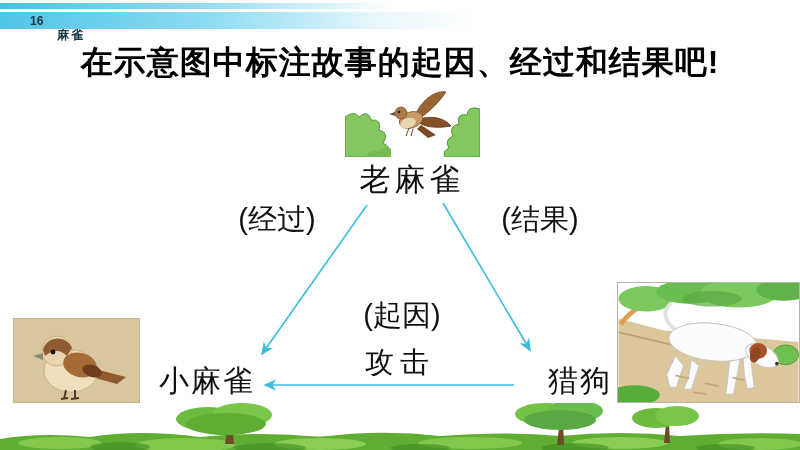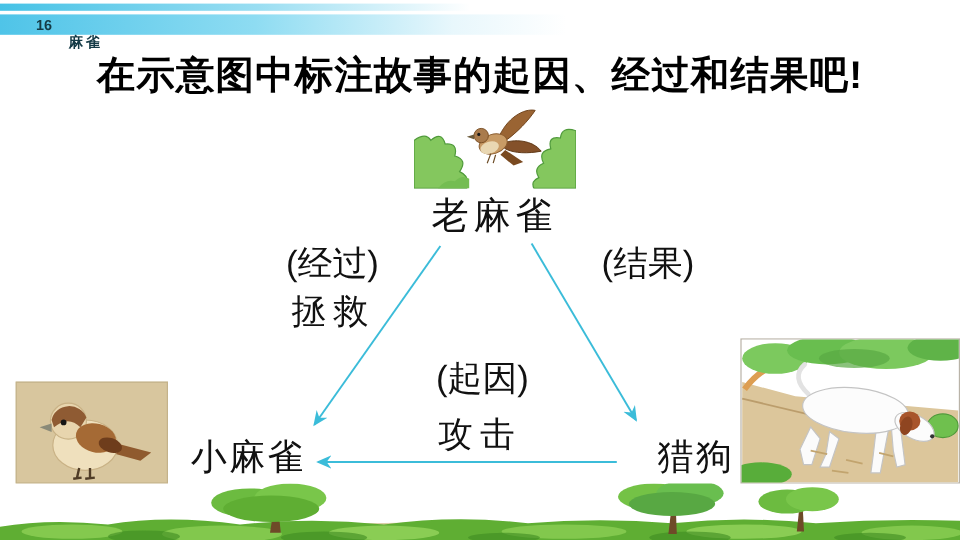--- a/index.html
+++ b/index.html
@@ -121,21 +121,20 @@
       <circle cx="161" cy="82" r="1.8" fill="#333"></circle>
       <path d="M58,94 L72,97 M88,102 L102,105 M116,96 L128,99 M76,111 L90,113" stroke="#c2a46e" stroke-width="1.5"></path>
     </svg>
   </div>
 
   <div class="dg node n-old">老麻雀</div>
   <div class="dg node n-little">小麻雀</div>
   <div class="dg node n-hound">猎狗</div>
 
   <div class="dg edge e-proc-tag">(经过)</div>
-  <div class="dg edge e-proc-act">拯救</div>
   <div class="dg edge e-res-tag">(结果)</div>
   <div class="dg edge e-cause-tag">(起因)</div>
   <div class="dg edge e-cause-act">攻击</div>
 
   <svg id="arrows" viewBox="0 0 800 450">
     <defs>
       <marker id="ah" markerWidth="10" markerHeight="10" refX="7" refY="3.5" orient="auto">
         <path d="M0,0 L8,3.5 L0,7 L2.5,3.5 Z" fill="#3bbcd9"></path>
       </marker>
     </defs>

